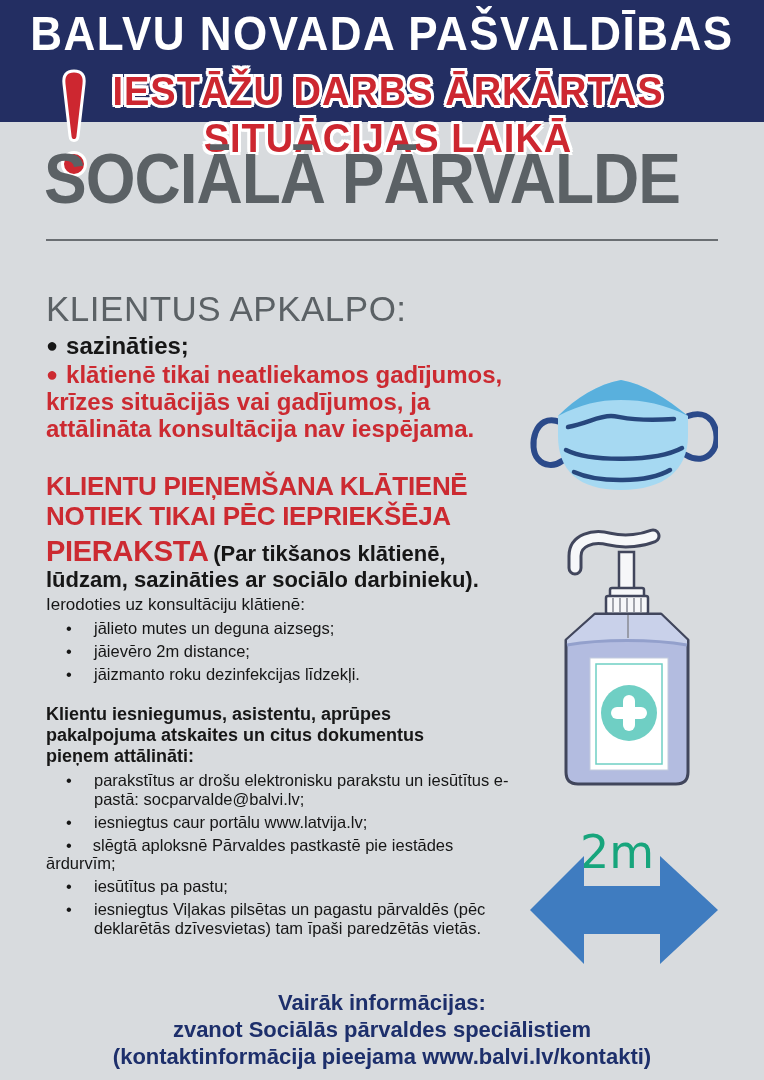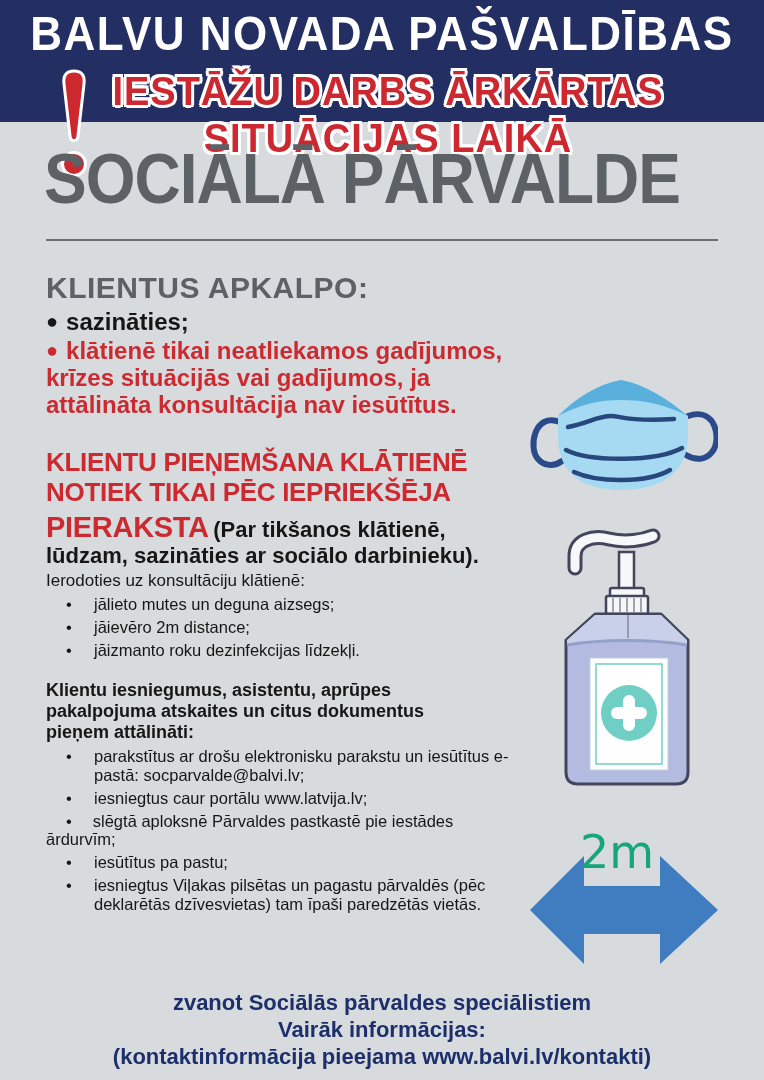--- a/index.html
+++ b/index.html
@@ -26,21 +26,21 @@
      text-shadow:-2.5px -2.5px 0 #fff,2.5px -2.5px 0 #fff,-2.5px 2.5px 0 #fff,2.5px 2.5px 0 #fff,
                  0 -3px 0 #fff,0 3px 0 #fff,-3px 0 0 #fff,3px 0 0 #fff;}
 
   
   .page-title{margin:20px 44px 0 44px;color:var(--gray_heading);font-weight:bold;
               font-size:64px;letter-spacing:-1px;line-height:1.05;white-space:nowrap;
               transform:scaleY(1.1);transform-origin:top left;}
   hr.divider{border:none;border-top:2px solid var(--divider);margin:30px 46px 0 46px;}
   .content{padding:0 240px 0 46px;color:var(--text_black);}
 
-  .sec1-h{margin-top:30px;color:var(--gray_heading);font-weight:bold;font-size:30px;letter-spacing:0.5px;}
+  .sec1-h{margin-top:48px;color:var(--gray_heading);font-weight:normal;font-size:35px;letter-spacing:0.5px;}
   .b-line{font-weight:bold;font-size:24px;line-height:1.12;margin-top:4px;}
   .b-line .dot{font-size:20px;vertical-align:2px;margin-right:8px;}
   .b-black{color:var(--text_black);}
   .b-red{color:var(--body_red);margin-top:2px;}
 
   .appt-h{margin-top:28px;color:var(--body_red);font-weight:bold;font-size:26px;line-height:1.18;letter-spacing:-0.3px;}
   .line3{margin-top:4px;line-height:1.1;}
   .line3 .pieraksta{color:var(--body_red);font-weight:bold;font-size:29px;letter-spacing:-0.3px;}
   .line3 .paren{color:var(--text_black);font-weight:bold;font-size:22px;}
   .intro{font-size:17px;margin-top:3px;}
@@ -106,21 +106,21 @@
   </header>
 
   <div class="page-title">SOCIĀLĀ PĀRVALDE</div>
   <hr class="divider">
 
   <div class="content">
 
     <section>
       <h2 class="sec1-h">KLIENTUS APKALPO:</h2>
       <p class="b-line b-black"><span class="dot">●</span><span>sazināties;</span></p>
-      <p class="b-line b-red"><span class="dot">●</span><span>klātienē tikai neatliekamos gadījumos, krīzes situācijās vai gadījumos, ja attālināta konsultācija nav iesūtītus.</span></p>
+      <p class="b-line b-red"><span class="dot">●</span><span>klātienē tikai neatliekamos gadījumos, krīzes situācijās vai gadījumos, ja attālināta konsultācija nav iespējama.</span></p>
     </section>
 
     <section>
       <h3 class="appt-h">
         <span>KLIENTU PIEŅEMŠANA KLĀTIENĒ</span><br>
         <span>NOTIEK TIKAI PĒC IEPRIEKŠĒJA</span>
       </h3>
       <p class="line3">
         <span class="pieraksta">PIERAKSTA</span>
         <span class="paren">(Par tikšanos klātienē, lūdzam, sazināties ar sociālo darbinieku).</span>
@@ -177,18 +177,18 @@
     <rect class="cross-bar" x="70" y="167" width="12" height="36" rx="6"></rect>
     <rect class="cross-bar" x="58" y="179" width="36" height="12" rx="6"></rect>
   </svg>
 
   <svg class="gfx gfx-arrow" viewBox="0 0 204 148" aria-hidden="true">
     <text class="dist-label" x="97" y="42" text-anchor="middle">2m</text>
     <polygon class="arrow-shape" points="10,84 64,30 64,60 140,60 140,30 198,84 140,138 140,108 64,108 64,138"></polygon>
   </svg>
 
   <footer class="ftr">
+    <div>Vairāk informācijas:</div>
     <div>zvanot Sociālās pārvaldes speciālistiem</div>
-    <div>Vairāk informācijas:</div>
     <div>(kontaktinformācija pieejama www.balvi.lv/kontakti)</div>
   </footer>
 
 </div>
 
 </body></html>

